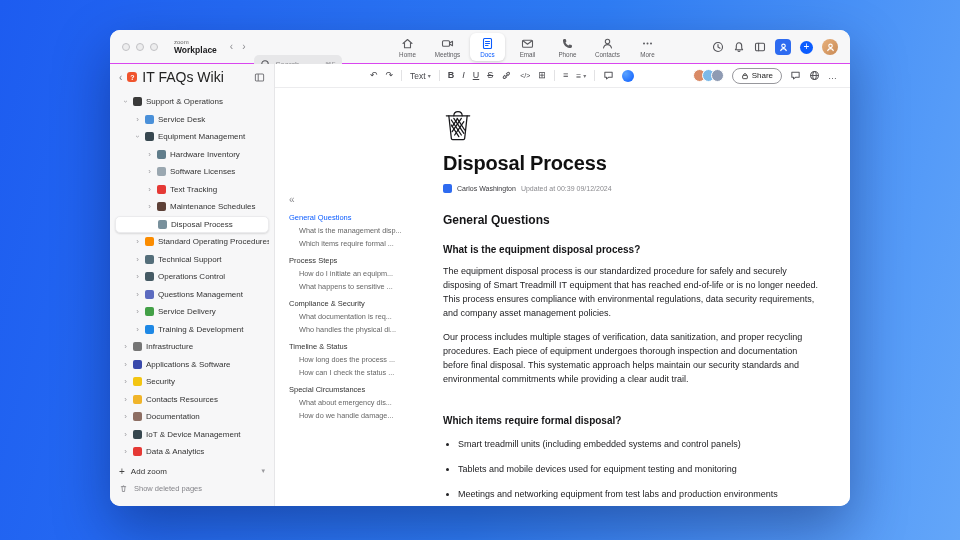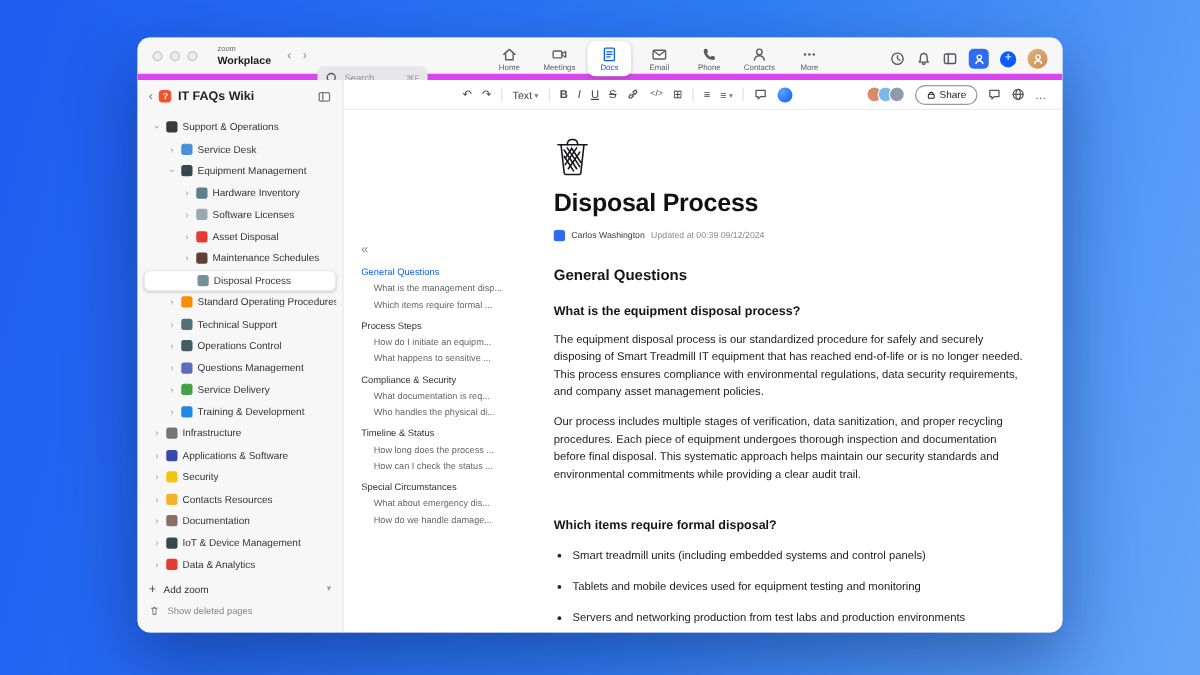--- a/index.html
+++ b/index.html
@@ -3,21 +3,21 @@
 <meta charset="utf-8">
 <style>
   html,body{margin:0;padding:0;width:960px;height:540px;overflow:hidden;
     font-family:"Liberation Sans", sans-serif;
     background:linear-gradient(105deg,#1d5cf0 0%,#2f7df5 55%,#63a6f9 100%);}
   *{box-sizing:border-box;}
   .window{position:absolute;left:110px;top:30px;width:740px;height:476px;background:#fff;
     border-radius:10px;box-shadow:0 22px 55px rgba(0,10,60,.38);overflow:hidden;}
   
   .titlebar{position:absolute;left:0;top:0;right:0;height:34px;background:#f7f7f8;
-    border-bottom:5px solid #d946ef;display:flex;align-items:center;}
+    border-bottom:1px solid #d946ef;display:flex;align-items:center;}
   .dots{display:flex;gap:6px;padding-left:12px;}
   .dot{width:8px;height:8px;border-radius:50%;border:1px solid #c2c2c5;background:#ededee;}
   .brand{margin-left:16px;display:flex;flex-direction:column;line-height:1;}
   .brand .z{font-size:6px;color:#666;}
   .brand .w{font-size:8.5px;font-weight:bold;color:#1a1a1c;margin-top:1px;}
   .navarrows{display:flex;gap:9px;margin-left:13px;color:#8a8a8e;font-size:10px;}
   .searchbox{margin-left:8px;width:88px;height:20px;background:#e7e7e9;border-radius:5px;
     display:flex;align-items:center;padding:0 6px;gap:4px;color:#8a8a8e;font-size:7.5px;margin-top:36px;}
   .searchbox .sc{margin-left:auto;font-size:6.5px;color:#9a9a9e;}
   .tabs{position:absolute;left:280px;top:2px;display:flex;gap:5px;height:30px;align-items:center;}
@@ -37,21 +37,21 @@
     line-height:12px;text-align:center;}
   .avrnd{width:16px;height:16px;border-radius:50%;background:linear-gradient(135deg,#e8b17c,#c98a55);
     display:flex;align-items:center;justify-content:center;}
   
   .sidebar{position:absolute;left:0;top:34px;bottom:0;width:165px;background:#f7f7f8;
     border-right:1px solid #e6e6e8;}
   .sbhead{height:26px;display:flex;align-items:center;padding:0 9px;gap:5px;}
   .sbback{color:#77777b;font-size:10px;}
   .sbbadge{width:10px;height:10px;border-radius:3px;background:#f0542d;color:#fff;font-size:7px;
     font-weight:bold;display:flex;align-items:center;justify-content:center;}
-  .sbtitle{font-size:10px;font-weight:bold;color:#222;}
+  .sbtitle{font-size:14px;font-weight:normal;color:#222;}
   .sbpanel{margin-left:auto;}
   .sbpanel svg{width:11px;height:11px;stroke:#77777b;fill:none;stroke-width:1.1;display:block;}
   .tree{padding:3px 5px 0 5px;}
   .trow{height:17.5px;display:flex;align-items:center;gap:4px;padding-right:4px;border-radius:5px;
     color:#333;font-size:8px;white-space:nowrap;overflow:hidden;}
   .lv0{padding-left:7px;} .lv1{padding-left:19px;} .lv2{padding-left:31px;}
   .chev{width:7px;min-width:7px;color:#9a9a9e;font-size:8px;text-align:center;display:inline-block;}
   .chev.down{transform:rotate(90deg);}
   .chip{width:9px;min-width:9px;height:9px;border-radius:2px;background:#999;}
   .trow.sel{background:#fff;border:1px solid #ebebed;box-shadow:0 1px 2px rgba(0,0,0,.12);}
@@ -271,21 +271,21 @@
         <span>Hardware Inventory</span>
       </div>
       <div class="trow lv2">
         <span class="chev">›</span>
         <span class="chip" style="background: rgb(154, 167, 176);"></span>
         <span>Software Licenses</span>
       </div>
       <div class="trow lv2">
         <span class="chev">›</span>
         <span class="chip" style="background: rgb(229, 57, 53);"></span>
-        <span>Asset Disposal</span>
+        <span>Text Tracking</span>
       </div>
       <div class="trow lv2">
         <span class="chev">›</span>
         <span class="chip" style="background: rgb(93, 64, 55);"></span>
         <span>Maintenance Schedules</span>
       </div>
       <div class="trow lv2 sel">
         <span class="chev"></span>
         <span class="chip" style="background: rgb(120, 144, 156);"></span>
         <span>Disposal Process</span>
@@ -478,21 +478,21 @@
           <span>Updated at 00:39 09/12/2024</span>
         </div>
         <div class="h2">General Questions</div>
         <div class="h3">What is the equipment disposal process?</div>
         <p class="para">The equipment disposal process is our standardized procedure for safely and securely disposing of Smart Treadmill IT equipment that has reached end-of-life or is no longer needed. This process ensures compliance with environmental regulations, data security requirements, and company asset management policies.</p>
         <p class="para">Our process includes multiple stages of verification, data sanitization, and proper recycling procedures. Each piece of equipment undergoes thorough inspection and documentation before final disposal. This systematic approach helps maintain our security standards and environmental commitments while providing a clear audit trail.</p>
         <div class="h3 gap">Which items require formal disposal?</div>
         <ul class="blist">
           <li>Smart treadmill units (including embedded systems and control panels)</li>
           <li>Tablets and mobile devices used for equipment testing and monitoring</li>
-          <li>Servers and networking production from test labs and production environments</li>
+          <li>Meetings and networking equipment from test labs and production environments</li>
 
         </ul>
       </div>
 
     </div>
   </div>
 
 </div>
 
 </body></html>

